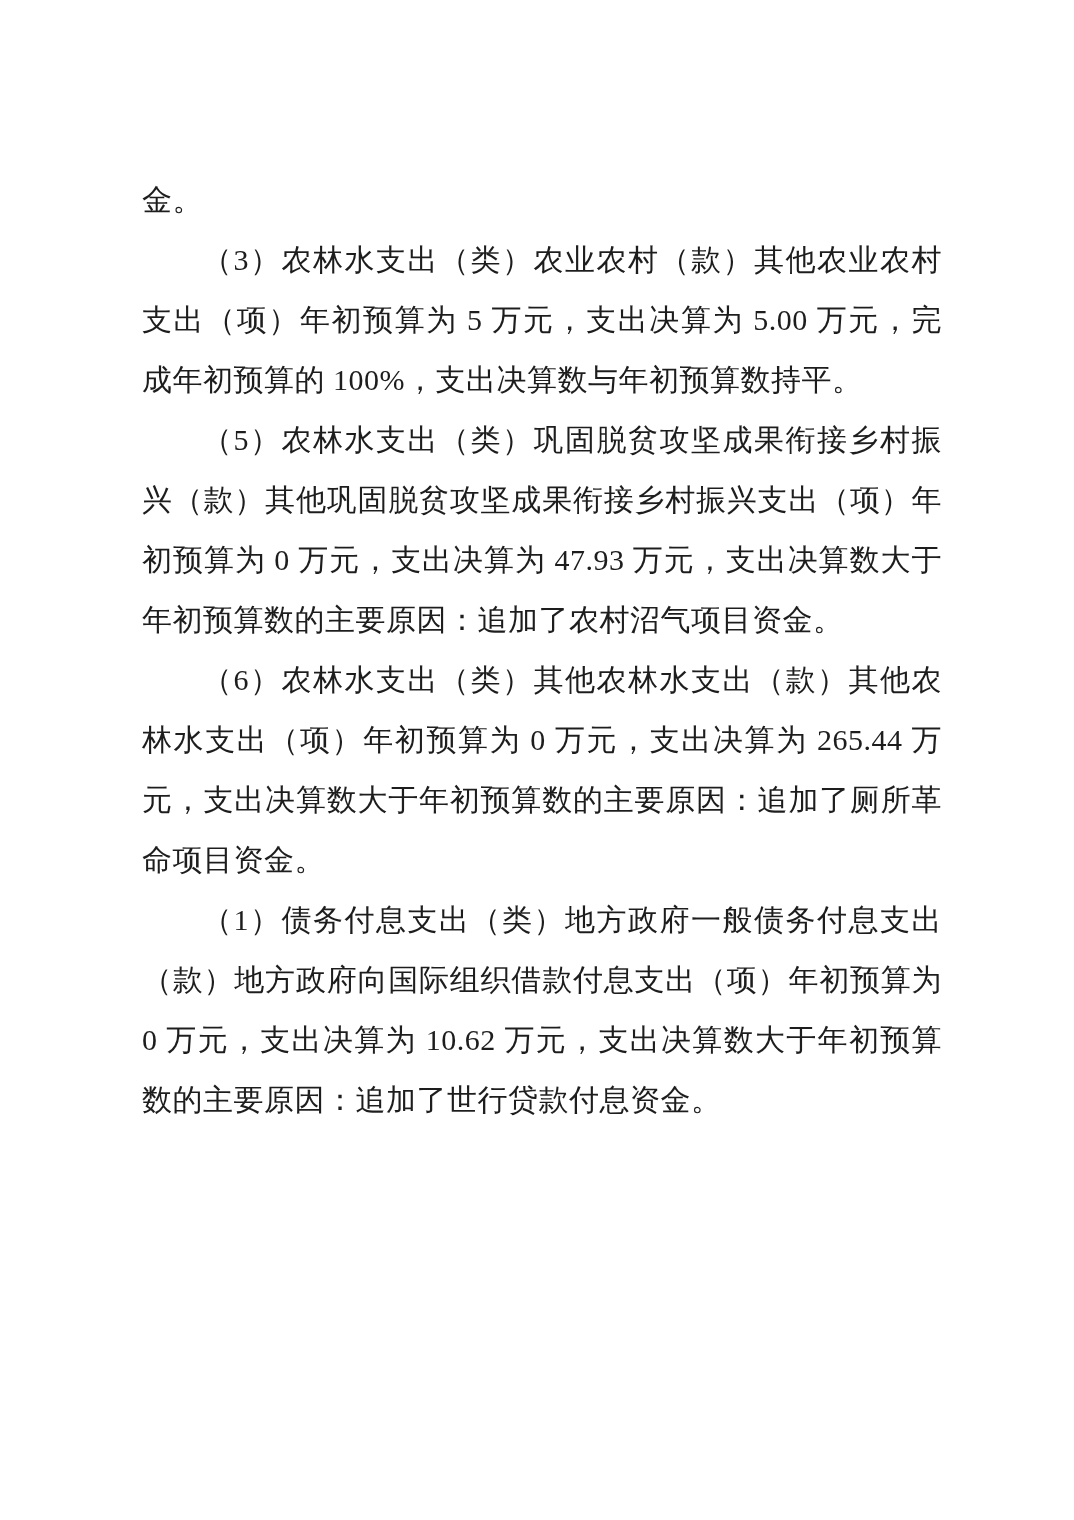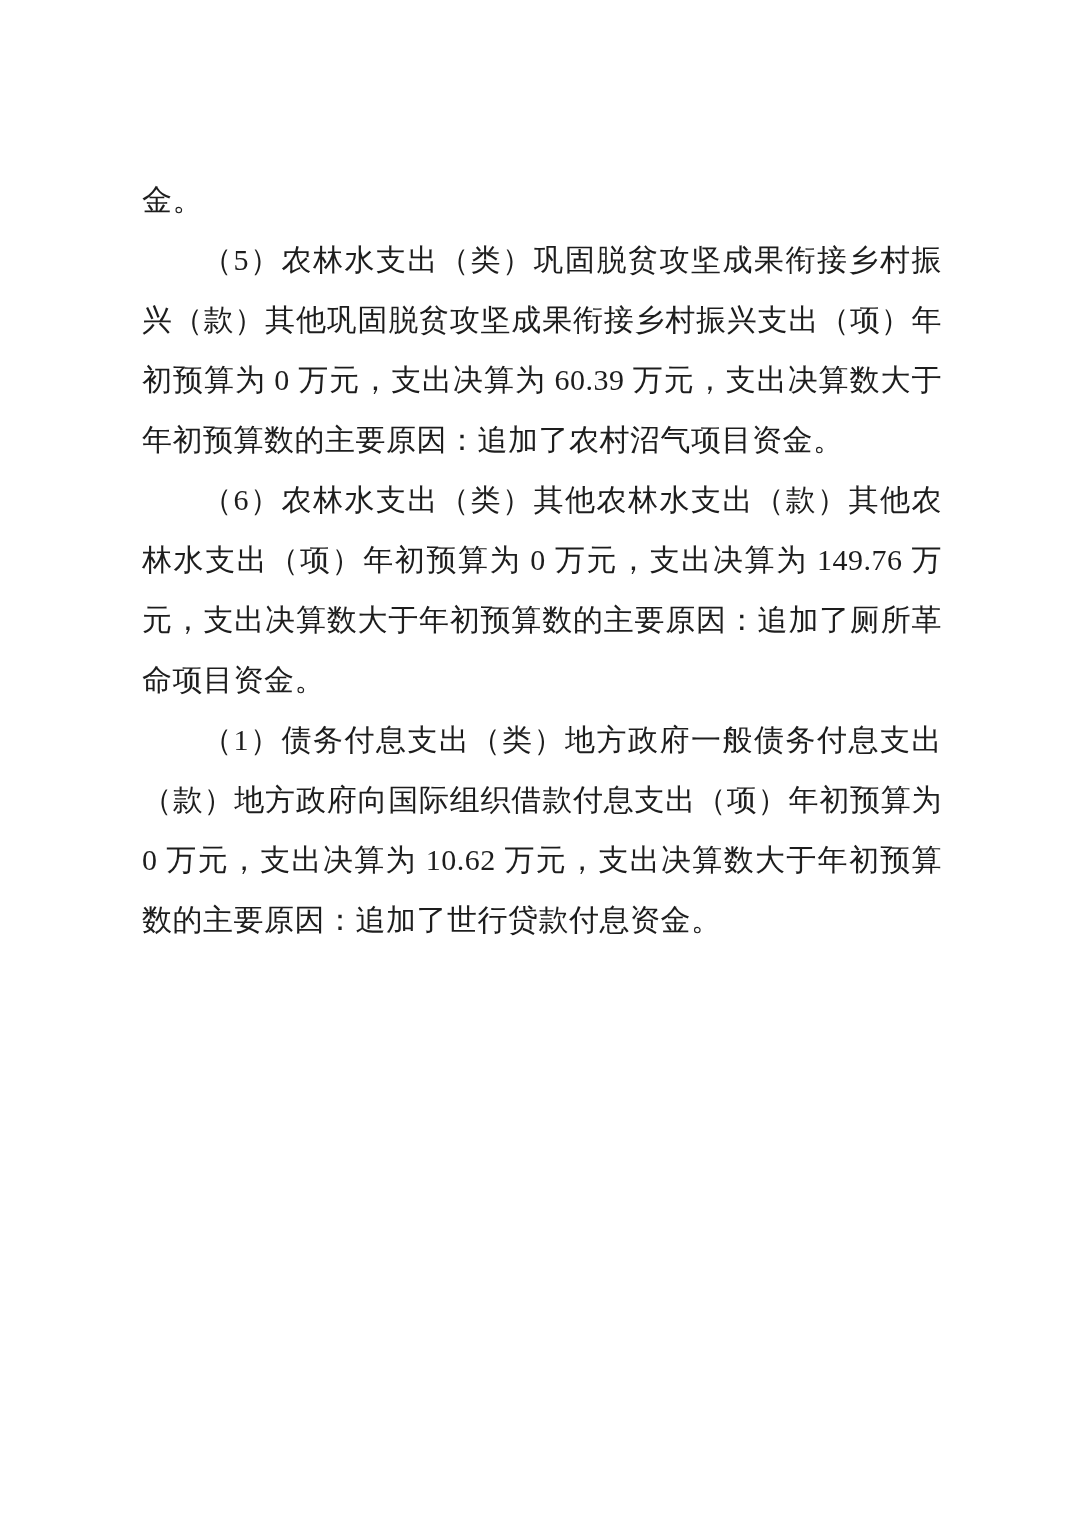--- a/index.html
+++ b/index.html
@@ -35,17 +35,18 @@
   .para.indent {
     text-indent: 2em;
   }
 </style>
 </head>
 <body>
 
 <div class="page">
   <div class="text-block" style="color: rgb(29, 29, 29);">
       <p class="para">金。</p>
-      <p class="para indent">（5）农林水支出（类）巩固脱贫攻坚成果衔接乡村振兴（款）其他巩固脱贫攻坚成果衔接乡村振兴支出（项）年初预算为 0 万元，支出决算为 60.39 万元，支出决算数大于年初预算数的主要原因：追加了农村沼气项目资金。</p>
-      <p class="para indent">（6）农林水支出（类）其他农林水支出（款）其他农林水支出（项）年初预算为 0 万元，支出决算为 149.76 万元，支出决算数大于年初预算数的主要原因：追加了厕所革命项目资金。</p>
+      <p class="para indent">（3）农林水支出（类）农业农村（款）其他农业农村支出（项）年初预算为 5 万元，支出决算为 5.00 万元，完成年初预算的 100%，支出决算数与年初预算数持平。</p>
+      <p class="para indent">（5）农林水支出（类）巩固脱贫攻坚成果衔接乡村振兴（款）其他巩固脱贫攻坚成果衔接乡村振兴支出（项）年初预算为 0 万元，支出决算为 47.93 万元，支出决算数大于年初预算数的主要原因：追加了农村沼气项目资金。</p>
+      <p class="para indent">（6）农林水支出（类）其他农林水支出（款）其他农林水支出（项）年初预算为 0 万元，支出决算为 265.44 万元，支出决算数大于年初预算数的主要原因：追加了厕所革命项目资金。</p>
       <p class="para indent">（1）债务付息支出（类）地方政府一般债务付息支出（款）地方政府向国际组织借款付息支出（项）年初预算为 0 万元，支出决算为 10.62 万元，支出决算数大于年初预算数的主要原因：追加了世行贷款付息资金。</p>
     </div>
 </div>
 
 </body></html>

